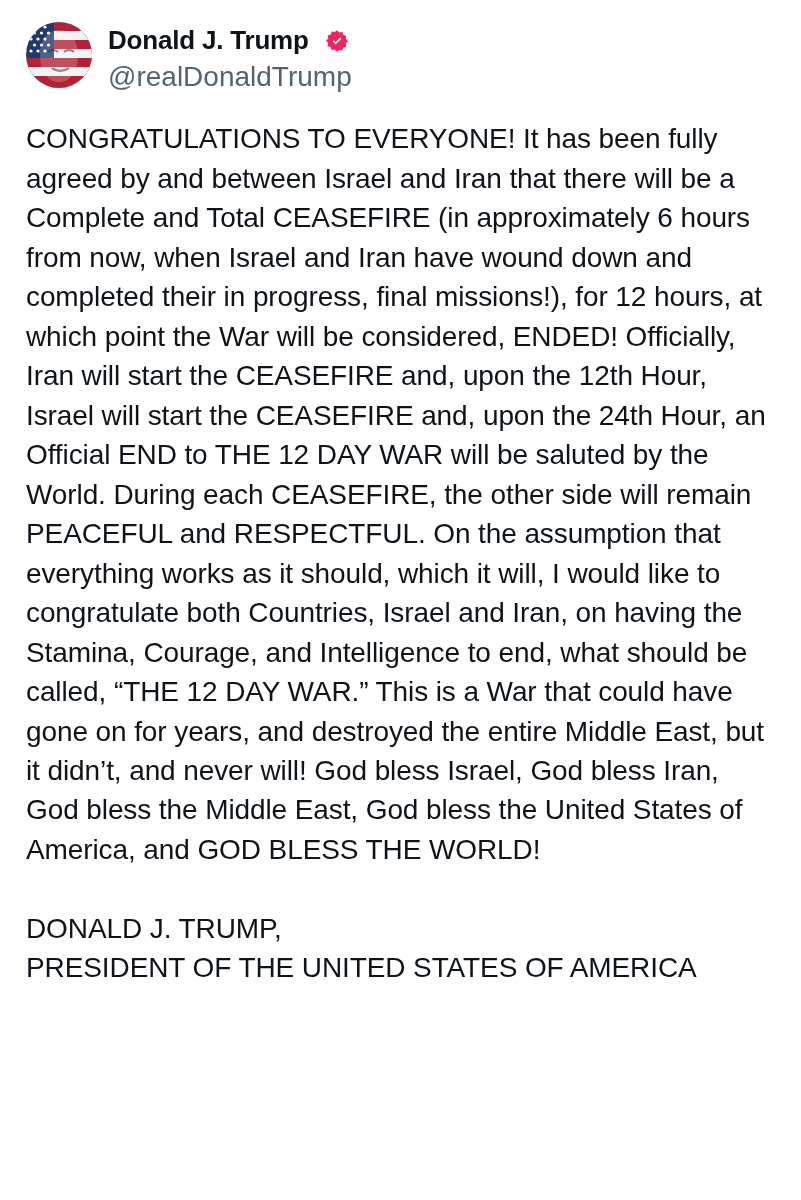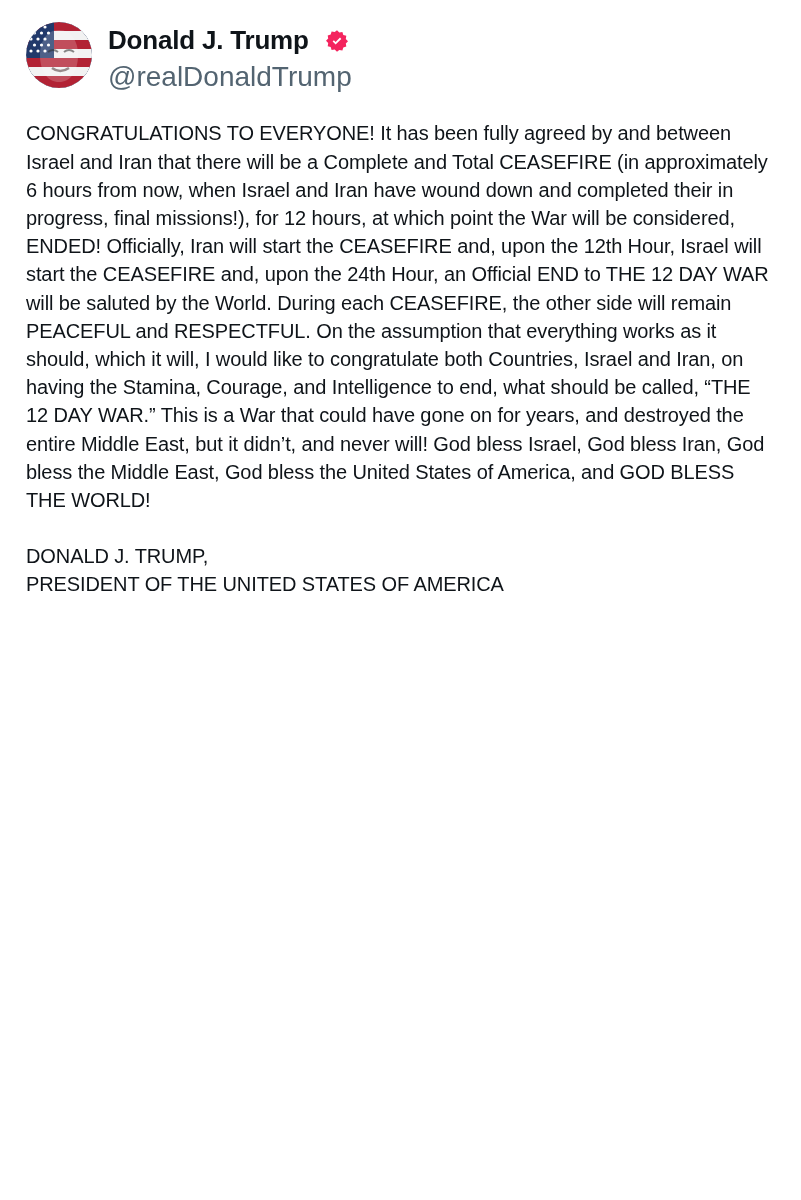--- a/index.html
+++ b/index.html
@@ -64,21 +64,21 @@
   }
   .verified svg { display: block; }
   .handle {
     margin-top: 4px;
     font-size: 28px;
     color: #536471;
     line-height: 1.2;
   }
   .post-body {
     margin-top: 26px;
-    font-size: 20px;
+    font-size: 28px;
     line-height: 1.41;
     color: #0f1419;
     letter-spacing: -0.1px;
     white-space: pre-wrap;
     word-wrap: break-word;
   }
 </style>
 </head>
 <body>
 

